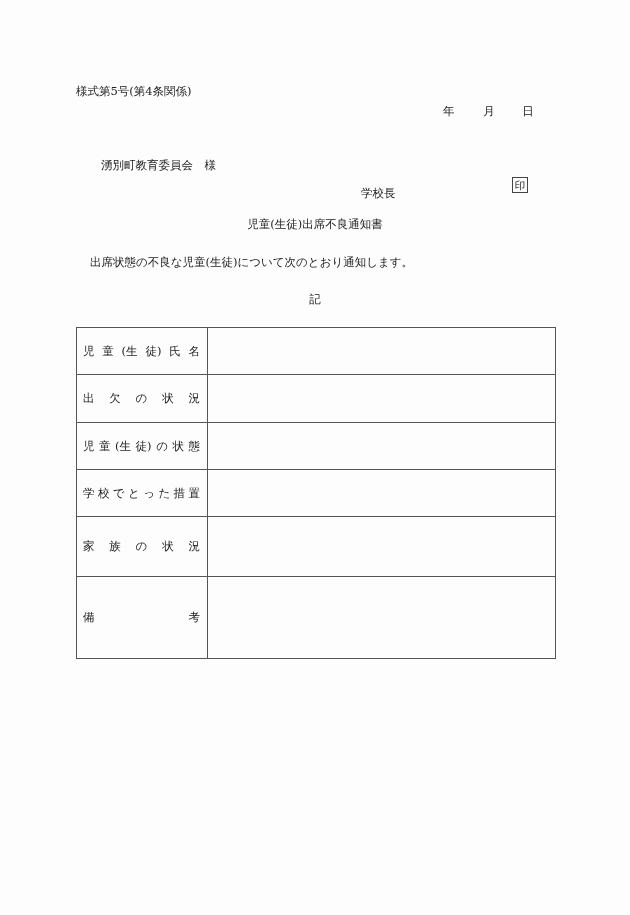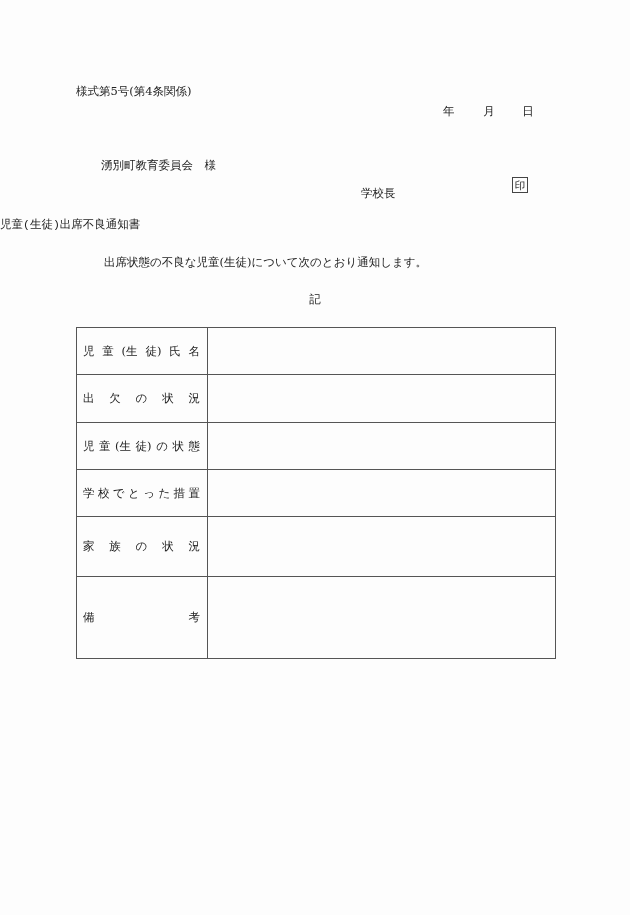--- a/index.html
+++ b/index.html
@@ -7,22 +7,22 @@
     width:630px; height:915px; background:#fdfdfd; position:relative; overflow:hidden;
     font-family: "DejaVu Serif", "Liberation Serif", serif; color:#222; font-size:11.5px;
   }
   .abs { position:absolute; white-space:nowrap; }
   .form-no { left:76px; top:84px; }
   .date { top:104px; left:443px;text-align:center; }
   .date span { display:inline-block; }
   .addressee { left:101px; top:158px; }
   .principal { left:361px; top:186px; }
   .seal { left:512px; top:177px; width:14px; height:14px; border:1px solid #444; font-size:10.5px; line-height:14px; text-align:center; }
-  .title { left:0; width:630px; top:217px;font-family:Liberation Mono, monospace; }
-  .intro { left:104px; top:255px;text-align:center; }
+  .title { left:0; width:630px; text-align:center; top:217px; }
+  .intro { left:90px; top:255px;text-align:center; }
   .ki { left:0; width:630px; text-align:center; top:292px; }
   table.form {
     position:absolute; left:76px; top:327px; width:480px; border-collapse:collapse;
   }
   table.form td { border:1px solid #555; padding:0; }
   td.lbl { width:130px; }
   .lbl-text { display:flex; justify-content:space-between; padding:0 7px 0 6px; font-size:11.5px; }
   td.val { }
 </style>
 </head>

